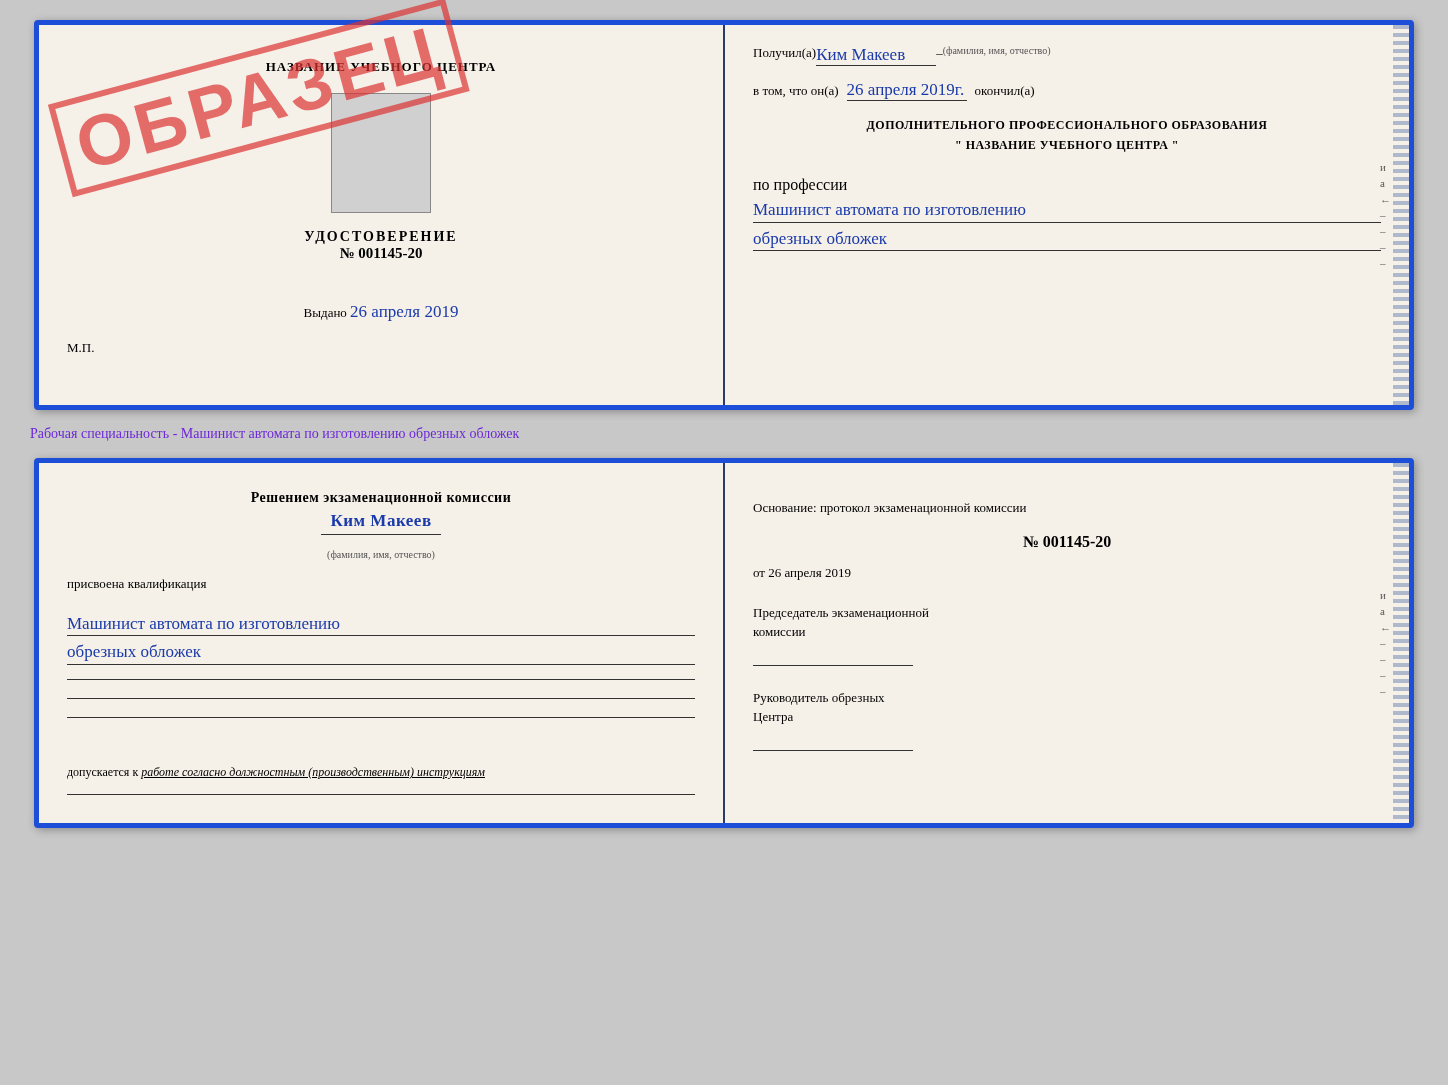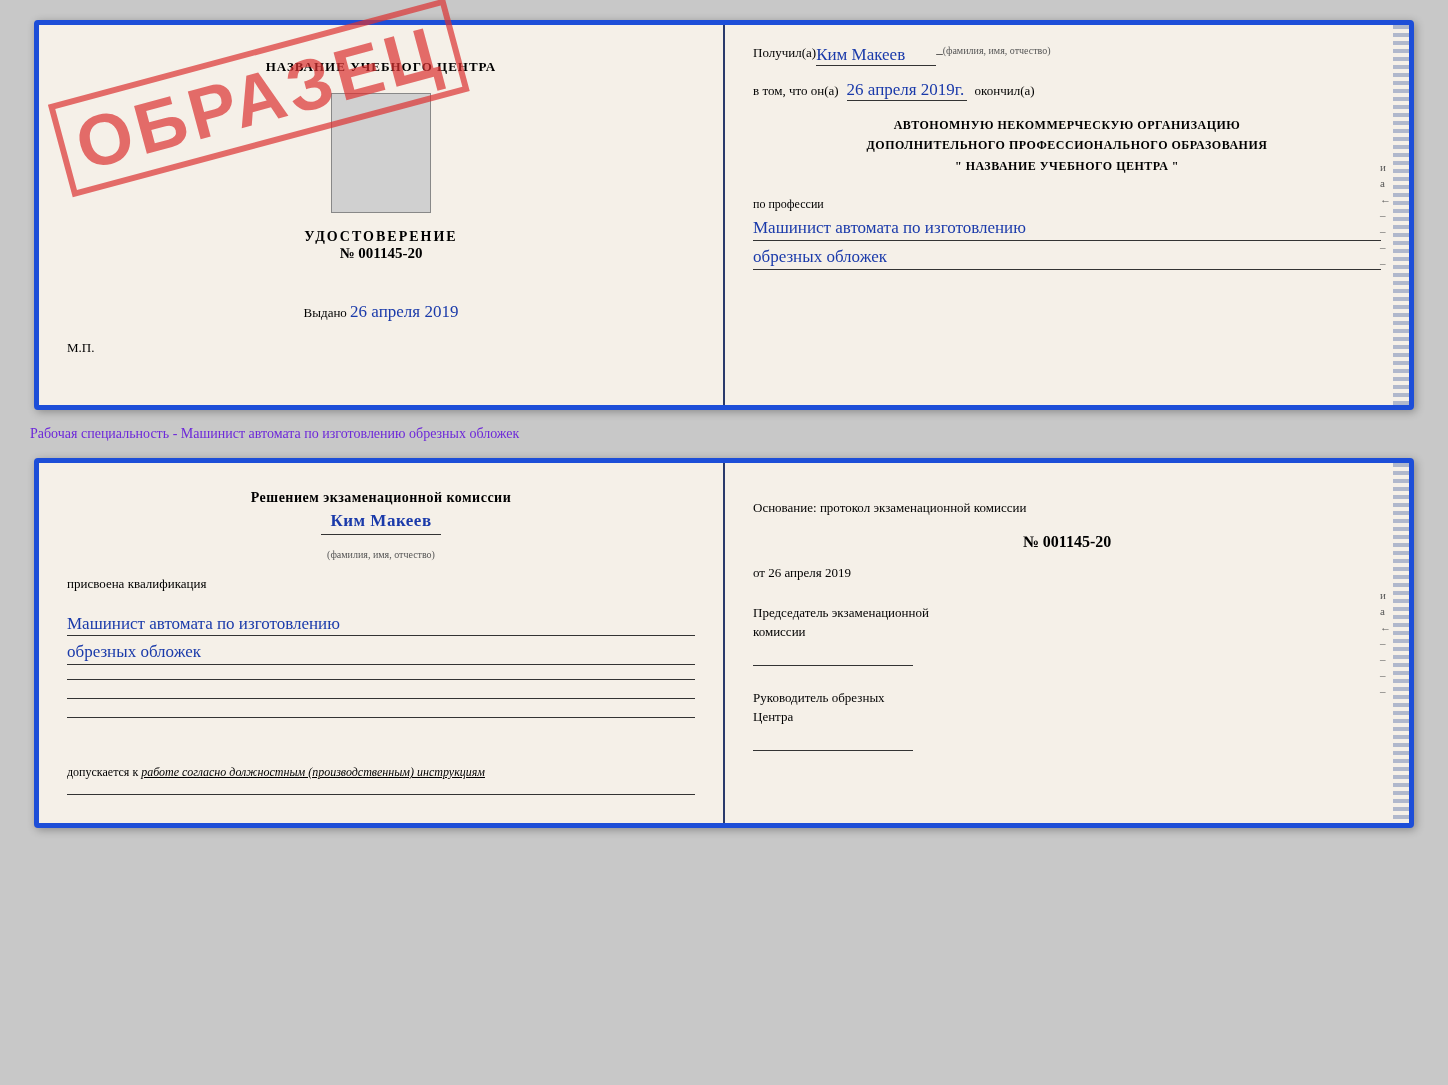--- a/index.html
+++ b/index.html
@@ -161,21 +161,21 @@
       line-height: 1.7;
       font-weight: bold;
       letter-spacing: 0.5px;
     }
 
     .profession-block {
       margin-top: 6px;
     }
 
     .profession-label {
-      font-size: 12px;
+      font-size: 16px;
     }
 
     .profession-value {
       font-family: 'Segoe Script', 'Comic Sans MS', cursive;
       font-size: 17px;
       color: #1a3aaa;
       border-bottom: 1px solid #333;
       display: block;
       margin-top: 4px;
       line-height: 1.4;
@@ -325,21 +325,20 @@
       <span class="fio-label">(фамилия, имя, отчество)</span>
     </div>
 
     <div class="date-line">
       <span>в том, что он(а)</span>
       <span class="handwritten underline-field">26 апреля 2019г.</span>
       <span>окончил(а)</span>
     </div>
 
     <div class="org-block">
-      <div>АВТОНОМНУЮ НЕКОММЕРЧЕСКУЮ ОРГАНИЗАЦИЮ</div>
       <div>ДОПОЛНИТЕЛЬНОГО ПРОФЕССИОНАЛЬНОГО ОБРАЗОВАНИЯ</div>
       <div>"  НАЗВАНИЕ УЧЕБНОГО ЦЕНТРА  "</div>
     </div>
 
     <div class="profession-block">
       <span class="profession-label">по профессии</span>
       <span class="profession-value">Машинист автомата по изготовлению</span>
       <span class="profession-value">обрезных обложек</span>
     </div>
 

